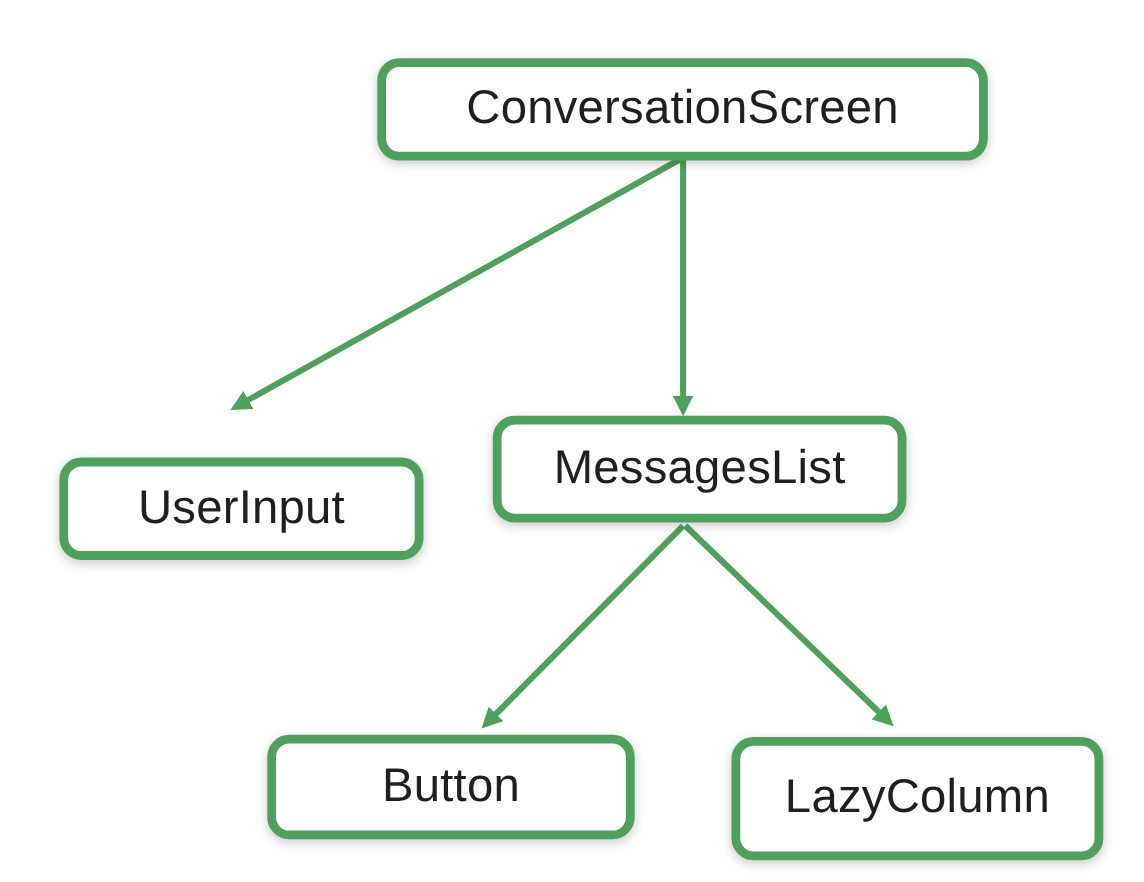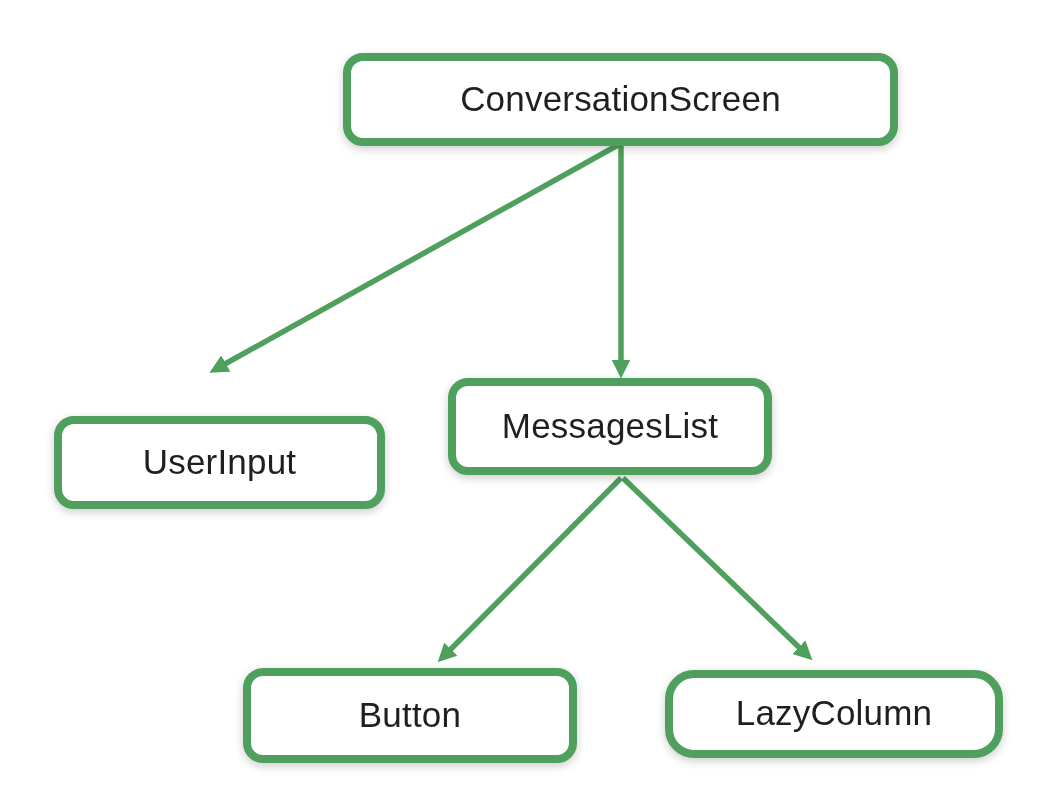--- a/index.html
+++ b/index.html
@@ -29,33 +29,33 @@
     background: #ffffff;
     border: 8px solid #4ea05c;
     border-radius: 20px;
     box-shadow: 0 3px 10px rgba(0,0,0,0.20);
     display: flex;
     align-items: center;
     justify-content: center;
   }
   .node-label {
     color: #1f1f1f;
-    font-size: 35px;
+    font-size: 43px;
     font-weight: 400;
     letter-spacing: 0.2px;
     white-space: nowrap;
     line-height: 1;
     padding-bottom: 3px;
   }
   
   .node-conversation-screen { left: 343px; top: 53px;  width: 555px; height: 93px; }
   .node-user-input          { left: 54px;  top: 378px; width: 331px; height: 93px; margin-top: 38px; }
-  .node-messages-list       { left: 448px; top: 378px; width: 324px; height: 97px; }
+  .node-messages-list       { left: 448px; top: 378px; width: 376px; height: 97px; }
   .node-button              { left: 243px; top: 668px; width: 334px; height: 95px; align-items: center; }
-  .node-lazy-column         { left: 665px; top: 670px; width: 338px; height: 88px; border-radius: 29px; }
+  .node-lazy-column         { left: 665px; top: 670px; width: 338px; height: 112px; }
 </style>
 </head>
 <body>
 
 <div class="canvas">
 
   <svg class="edges-layer" viewBox="0 0 1040 802" xmlns="http://www.w3.org/2000/svg">
     <defs>
       <marker id="arrowhead" viewBox="0 0 10 10" refX="6" refY="5" markerWidth="3.4" markerHeight="3.4" orient="auto">
         <path d="M0,0 L10,5 L0,10 z" fill="#4ea05c"></path>

